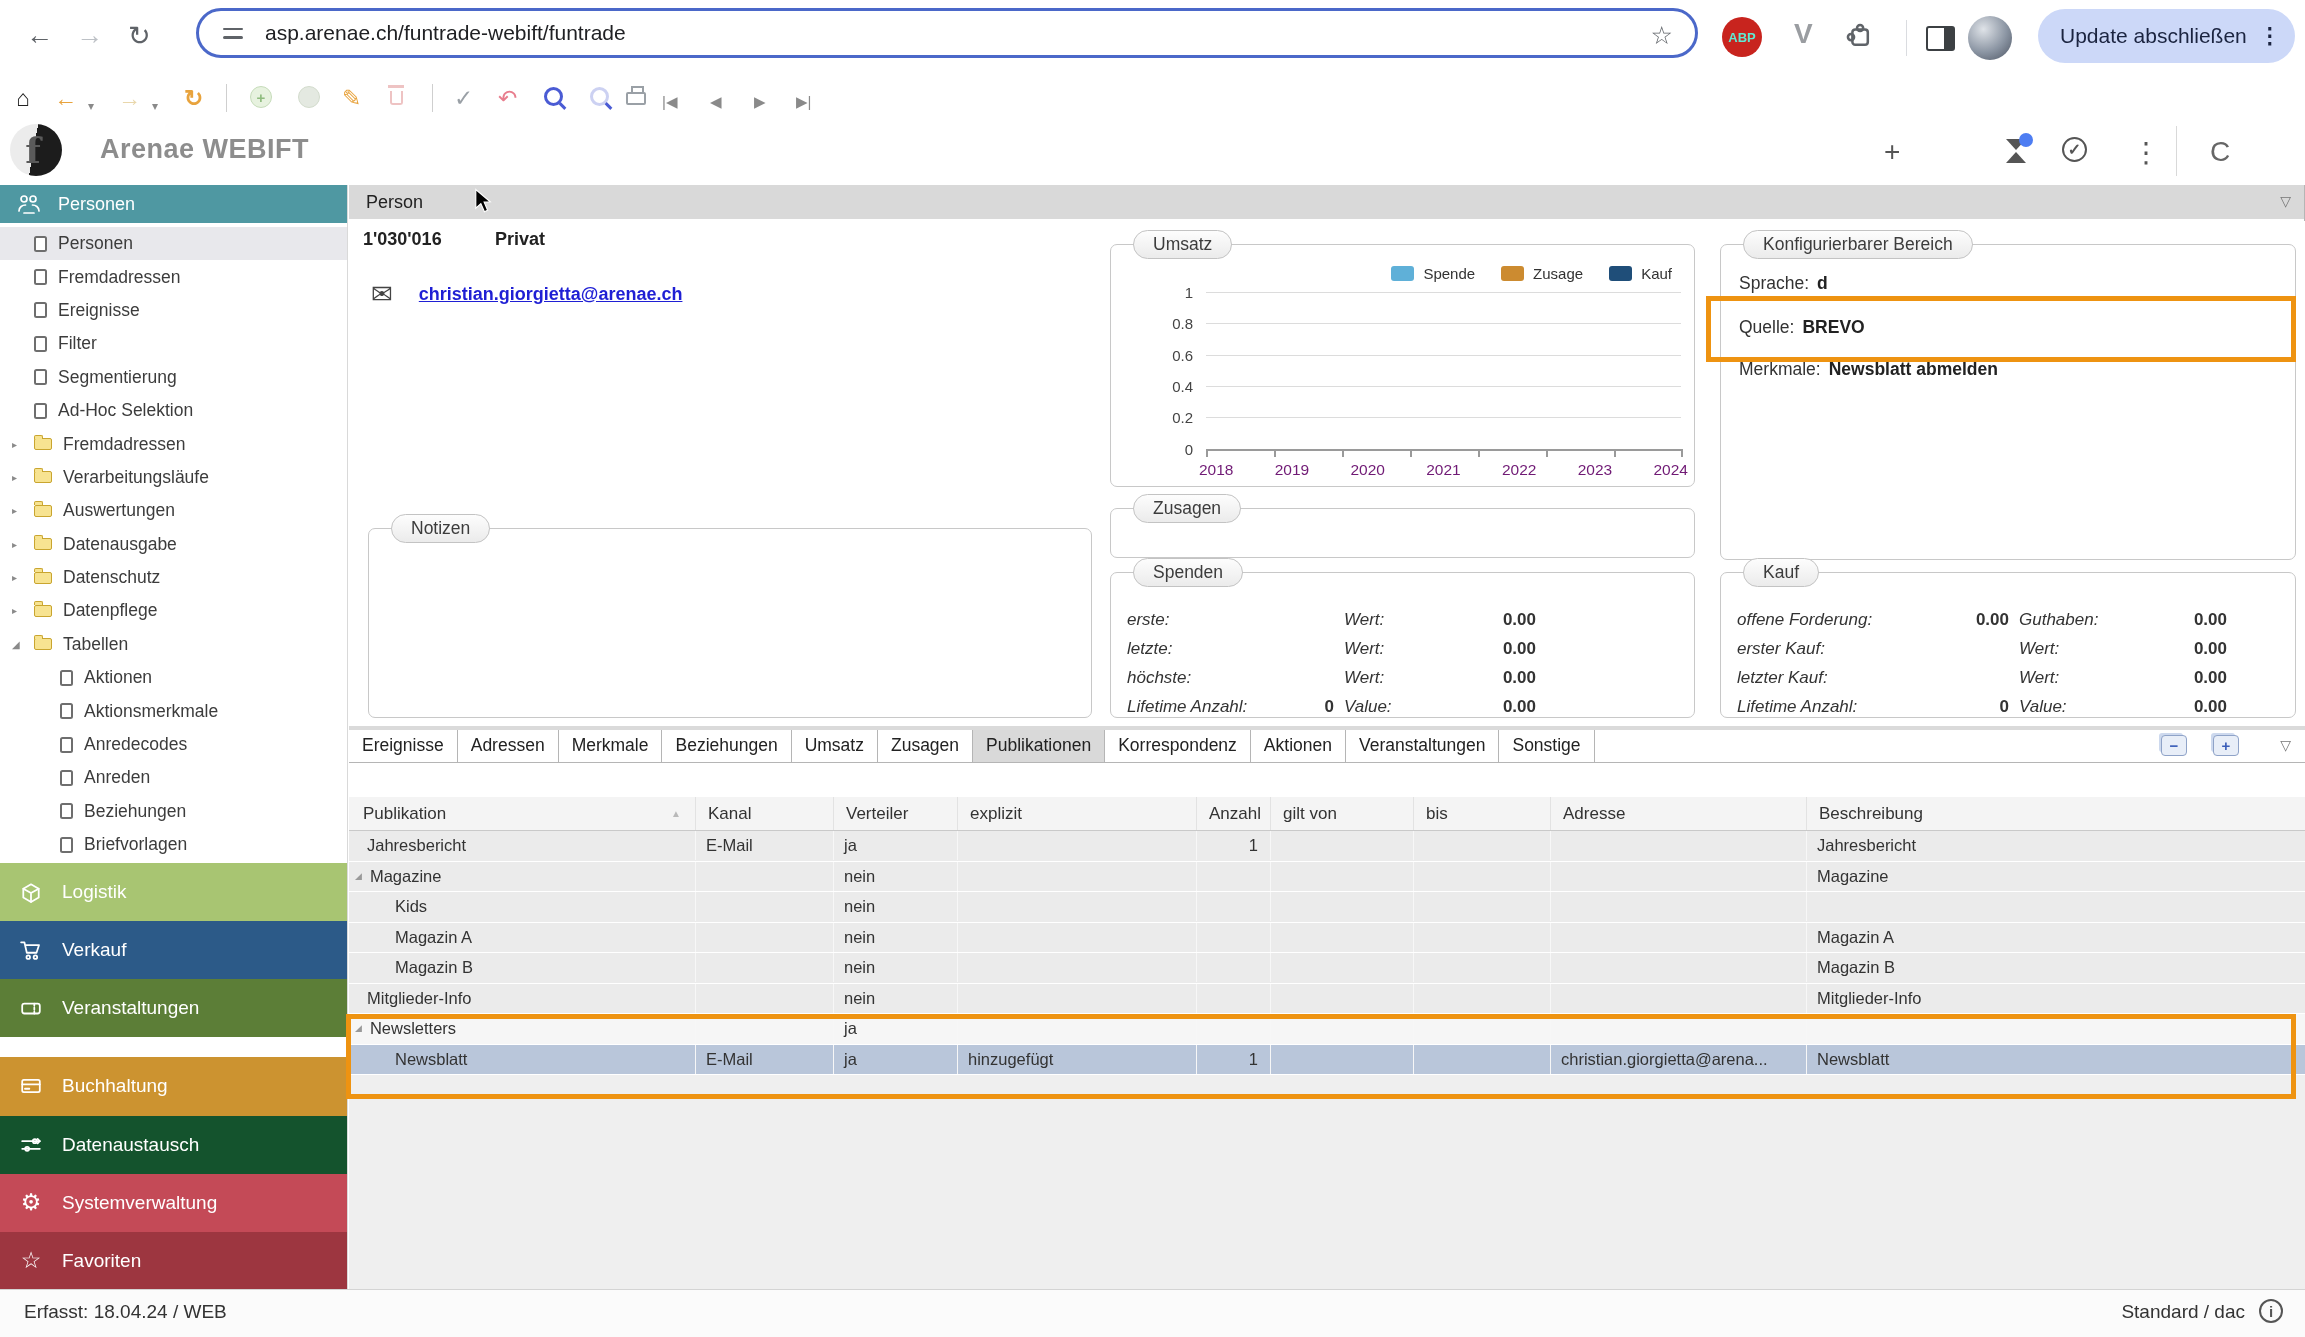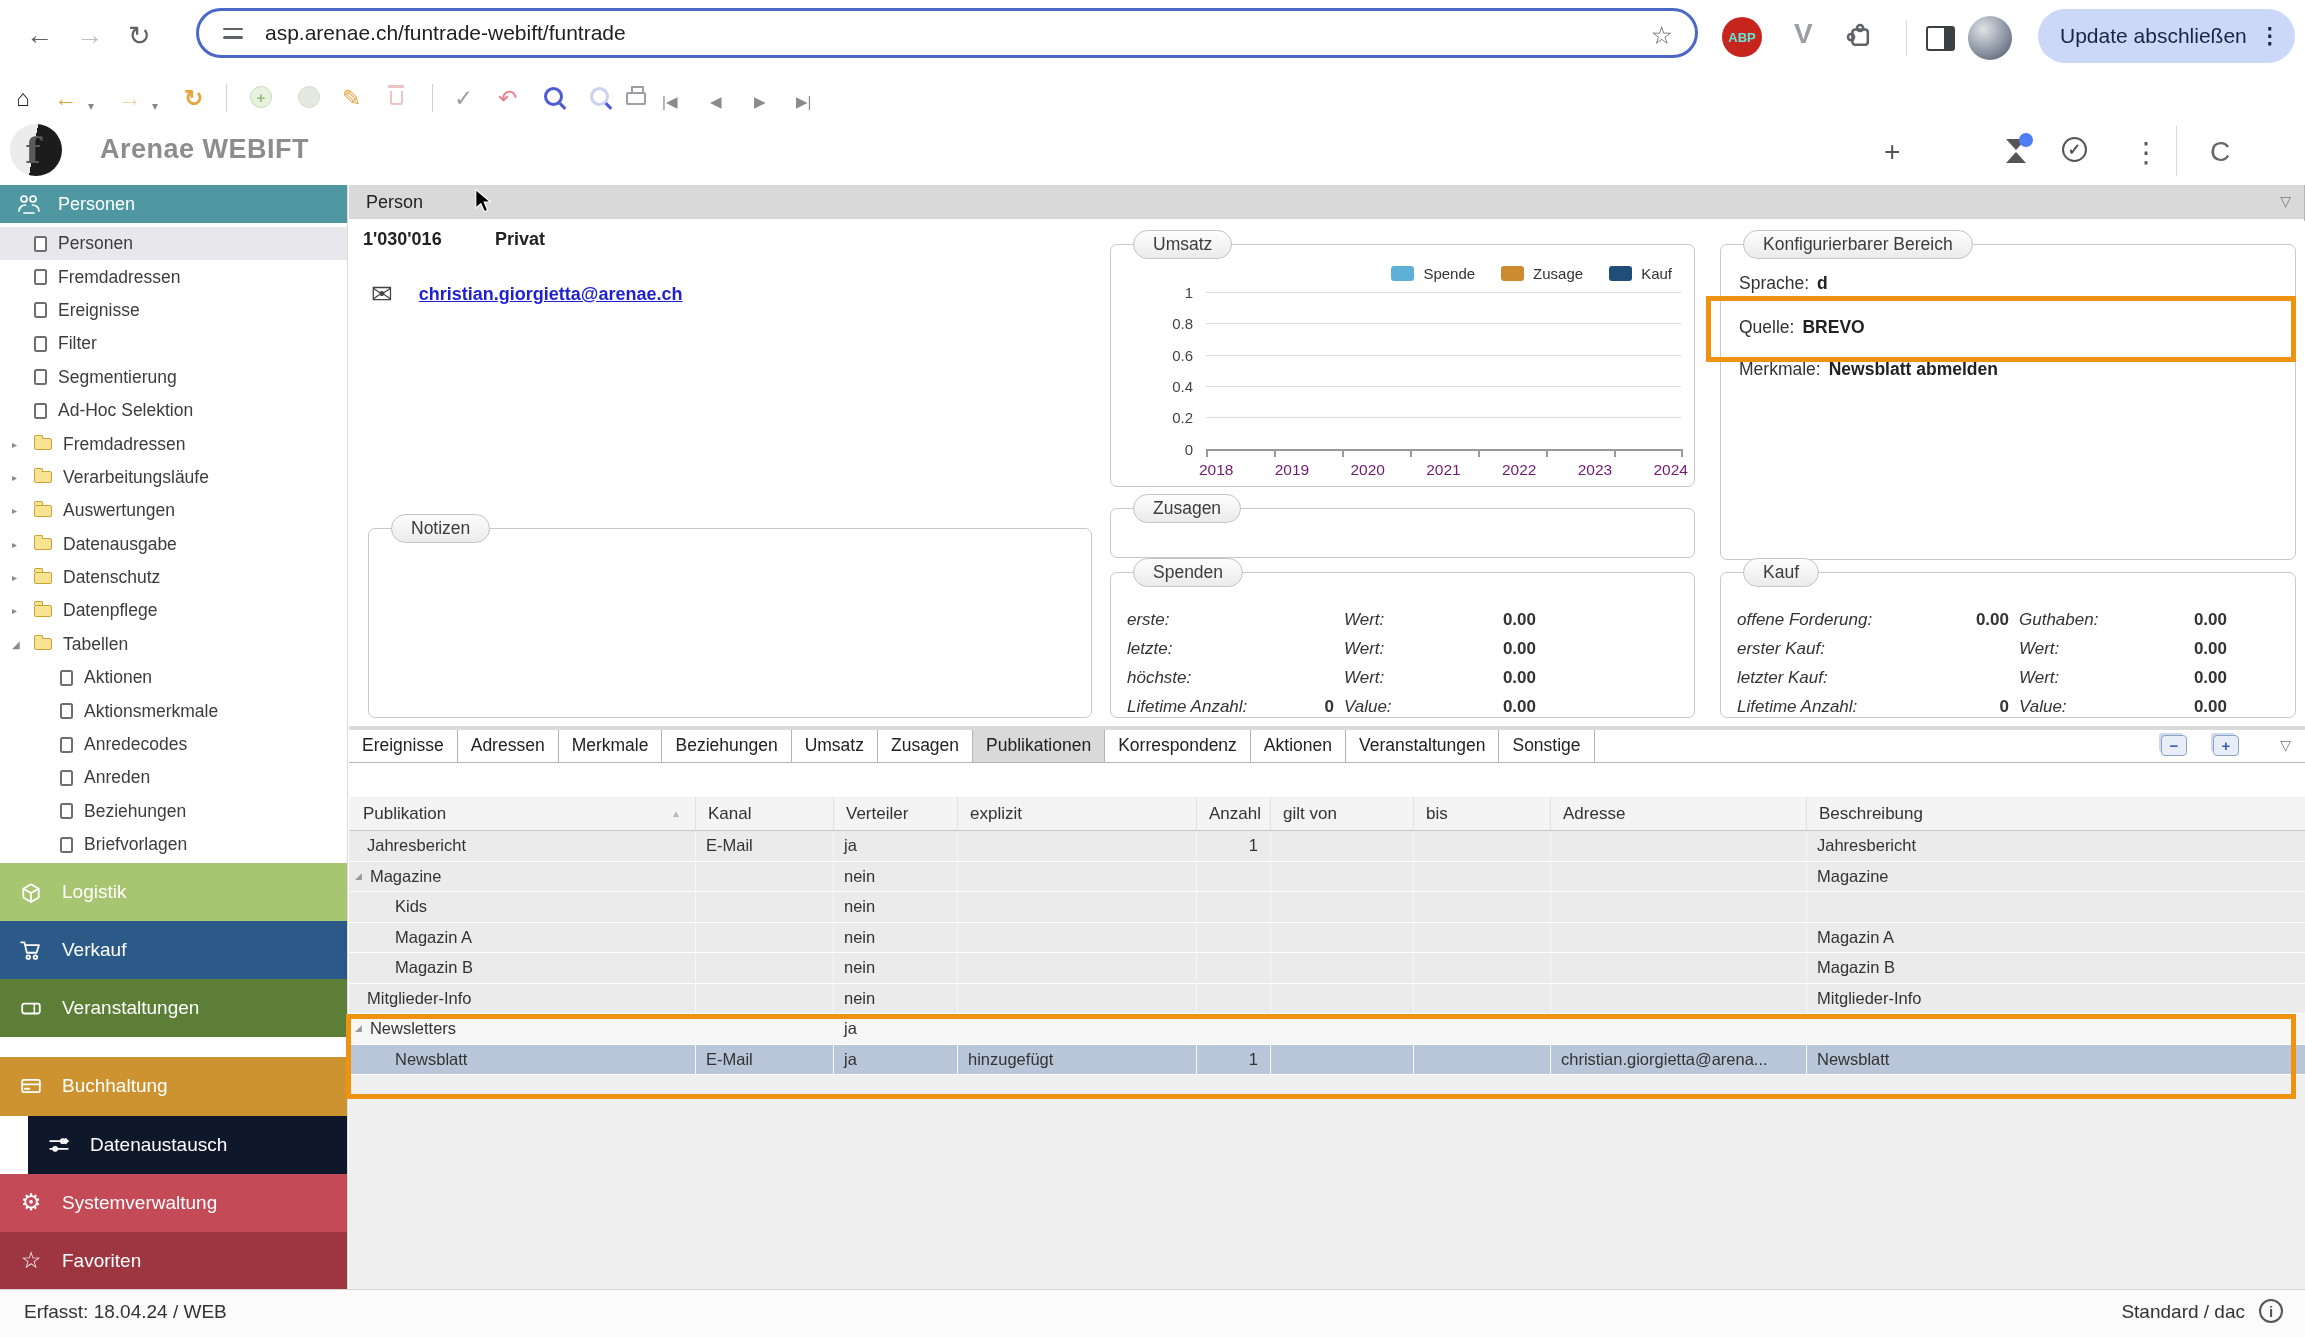--- a/index.html
+++ b/index.html
@@ -69,21 +69,21 @@
   .tree .ti.fold-row{padding-left:12px;}
   .tree .ti.child{padding-left:60px;}
   .tree .ti.sel{background:#e8e8ec;}
   .arr{font-size:10px;color:#8a8a8a;width:11px;flex:none;}
   .doc{width:13px;height:16px;border:2px solid #6e6e6e;border-radius:2.5px;background:#fff;flex:none;box-sizing:border-box;}
   .fold{width:18px;height:12px;background:#f7e391;border:1.5px solid #c9a52f;border-radius:2px;position:relative;flex:none;box-sizing:border-box;}
   .fold:before{content:'';position:absolute;top:-4.5px;left:-1.5px;width:7px;height:3px;background:#f7e391;border:1.5px solid #c9a52f;border-bottom:none;border-radius:2px 2px 0 0;}
   .modules{flex:1;display:flex;flex-direction:column;}
   .module{flex:1;display:flex;align-items:center;gap:16px;padding-left:16px;color:#fff;font-size:19px;}
   .m0{background:#4d7ea9;} .m1{background:#2c5a88;} .m2{background:#a8c572;} .m3{background:#5c7e37;}
-  .m4{background:#e2a74d;} .m5{background:#cc9330;margin-top:20px;} .m6{background:#0f172a;margin-left:28px;} .m7{background:#c44a57;} .m8{background:#9d3640;}
+  .m4{background:#e2a74d;} .m5{background:#cc9330;margin-top:20px;} .m6{background:#14532d;} .m7{background:#c44a57;} .m8{background:#9d3640;}
   .mico{width:30px;height:26px;display:flex;align-items:center;justify-content:center;flex:none;}
   .mico svg{stroke:#fff;fill:none;stroke-width:1.6;stroke-linecap:round;stroke-linejoin:round;}
   .mico .glyph{font-size:23px;color:#fff;}
 
   
   .status{position:absolute;left:0;right:0;bottom:0;height:47px;background:#fbfbfb;border-top:1px solid #d4d4d4;}
   .status .l{position:absolute;left:24px;top:11px;font-size:19px;color:#333;}
   .status .r{position:absolute;right:60px;top:11px;font-size:19px;color:#333;}
   .info-c{position:absolute;right:22px;top:9px;width:24px;height:24px;border:2.5px solid #555;border-radius:50%;
           display:flex;align-items:center;justify-content:center;font-size:15px;font-weight:bold;color:#555;box-sizing:border-box;}

